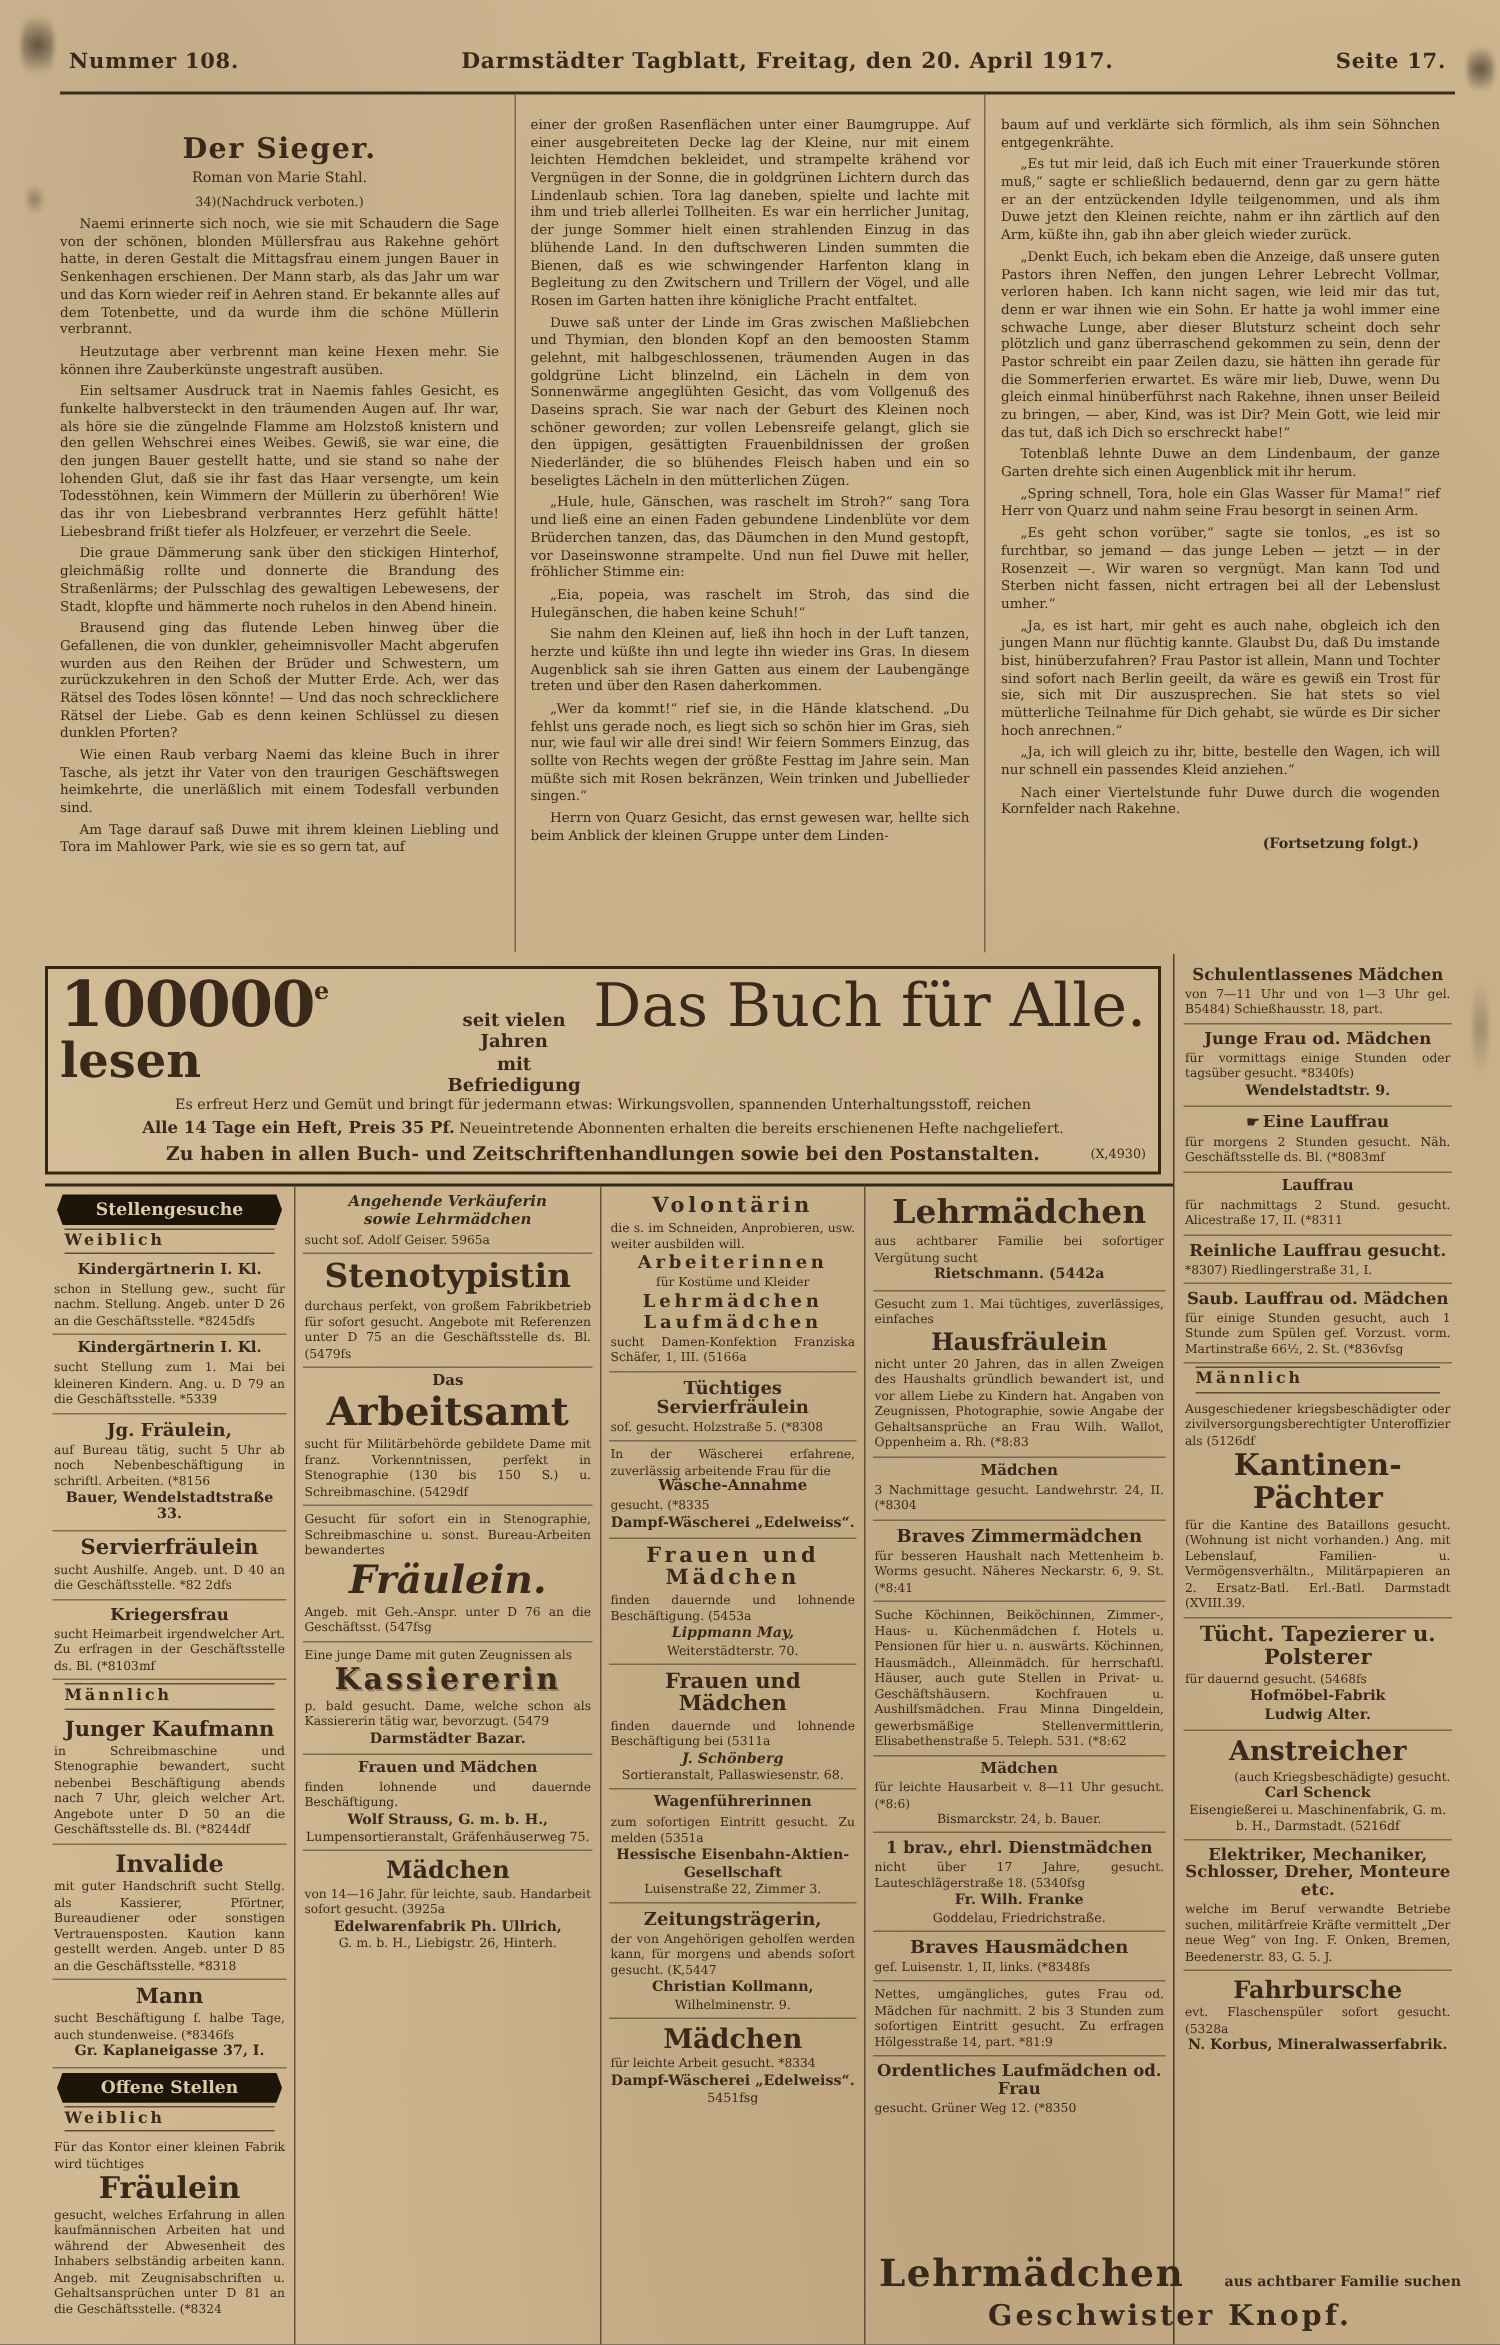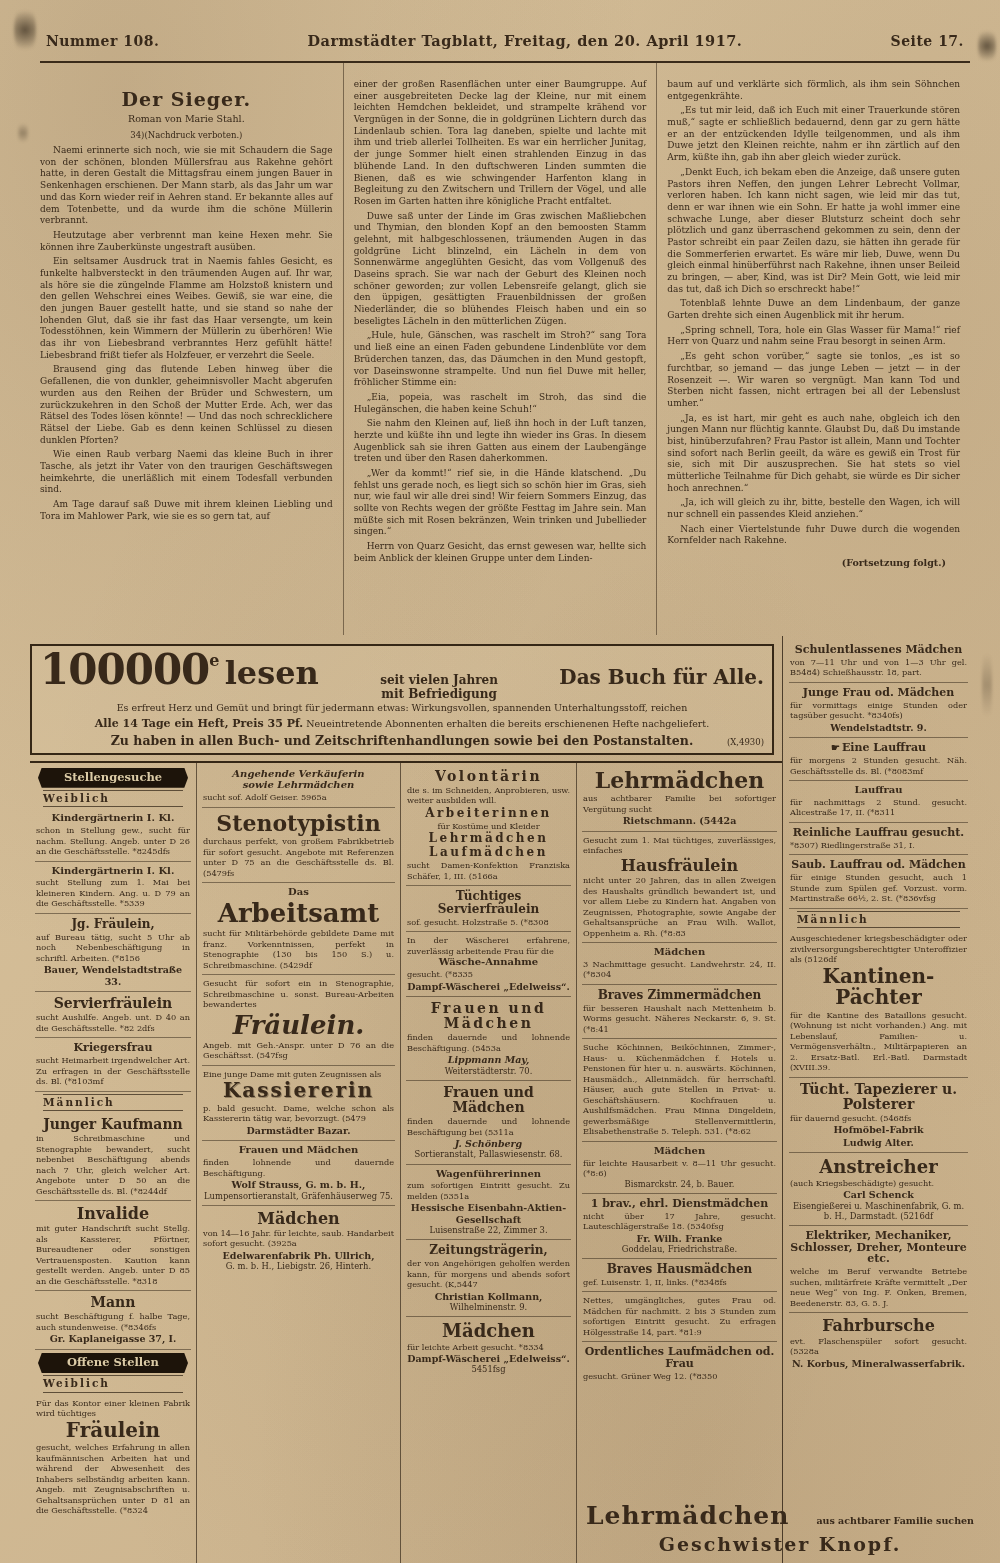--- a/index.html
+++ b/index.html
@@ -49,21 +49,21 @@
   .col5 { flex:1; border-left:1.5px solid rgba(45,33,19,.8); padding:4px 6px 0; overflow:hidden;
           font-size:8.2px; line-height:1.28; }
 
   
   .big-ad { border:2.5px solid #352716; margin:8px 8px 5px 0; padding:3px 8px 5px; background:rgba(222,203,168,.25); }
   .ba-head { display:flex; align-items:baseline; justify-content:space-between; }
   .ba-num { font-size:42px; font-weight:bold; letter-spacing:-1px; line-height:1; }
   .ba-sup { font-size:16px; font-weight:bold; vertical-align:18px; }
   .ba-word { font-size:32px; font-weight:bold; line-height:1; }
   .ba-mid { font-size:12px; font-weight:bold; line-height:1.2; text-align:center; }
-  .ba-title { font-size:20px; font-weight:bold; line-height:1; white-space:nowrap; }
+  .ba-title { font-size:40px; font-weight:normal; line-height:1; white-space:nowrap; }
   .ba-line { text-align:center; font-size:9.5px; line-height:1.35; }
   .ba-terms { text-align:center; font-size:9.5px; margin-top:2px; }
   .ba-terms .tb { font-weight:bold; font-size:11px; }
   .ba-foot { position:relative; text-align:center; font-size:12.5px; font-weight:bold; margin-top:3px; }
   .ba-ref { position:absolute; right:0; bottom:1px; font-size:8.5px; font-weight:normal; }
 
   
   .cols { display:flex; flex:1; border-top:2px solid #352716; margin-top:1px; overflow:hidden; }
   .ccol { padding:2px 5px 0; overflow:hidden; font-size:8.2px; line-height:1.28; }
   .c1 { width:166px; } .c2 { width:204px; } .c3 { width:176px; } .c4 { flex:1; }
@@ -117,20 +117,21 @@
     <div class="ncol">
       <h1 class="novel-title">Der Sieger.</h1>
       <div class="novel-sub">Roman von Marie Stahl.</div>
       <div class="novel-meta">
         <span>34)</span>
         <span>(Nachdruck verboten.)</span>
       </div>
       <p>Naemi erinnerte sich noch, wie sie mit Schaudern die Sage von der schönen, blonden Müllersfrau aus Rakehne gehört hatte, in deren Gestalt die Mittagsfrau einem jungen Bauer in Senkenhagen erschienen. Der Mann starb, als das Jahr um war und das Korn wieder reif in Aehren stand. Er bekannte alles auf dem Totenbette, und da wurde ihm die schöne Müllerin verbrannt.</p>
       <p>Heutzutage aber verbrennt man keine Hexen mehr. Sie können ihre Zauberkünste ungestraft ausüben.</p>
       <p>Ein seltsamer Ausdruck trat in Naemis fahles Gesicht, es funkelte halbversteckt in den träumenden Augen auf. Ihr war, als höre sie die züngelnde Flamme am Holzstoß knistern und den gellen Wehschrei eines Weibes. Gewiß, sie war eine, die den jungen Bauer gestellt hatte, und sie stand so nahe der lohenden Glut, daß sie ihr fast das Haar versengte, um kein Todesstöhnen, kein Wimmern der Müllerin zu überhören! Wie das ihr von Liebesbrand verbranntes Herz gefühlt hätte! Liebesbrand frißt tiefer als Holzfeuer, er verzehrt die Seele.</p>
+      <p>Die graue Dämmerung sank über den stickigen Hinterhof, gleichmäßig rollte und donnerte die Brandung des Straßenlärms; der Pulsschlag des gewaltigen Lebewesens, der Stadt, klopfte und hämmerte noch ruhelos in den Abend hinein.</p>
       <p>Brausend ging das flutende Leben hinweg über die Gefallenen, die von dunkler, geheimnisvoller Macht abgerufen wurden aus den Reihen der Brüder und Schwestern, um zurückzukehren in den Schoß der Mutter Erde. Ach, wer das Rätsel des Todes lösen könnte! — Und das noch schrecklichere Rätsel der Liebe. Gab es denn keinen Schlüssel zu diesen dunklen Pforten?</p>
       <p>Wie einen Raub verbarg Naemi das kleine Buch in ihrer Tasche, als jetzt ihr Vater von den traurigen Geschäftswegen heimkehrte, die unerläßlich mit einem Todesfall verbunden sind.</p>
       <p>Am Tage darauf saß Duwe mit ihrem kleinen Liebling und Tora im Mahlower Park, wie sie es so gern tat, auf</p>
     </div>
     <div class="ncol">
       <p class="cont">einer der großen Rasenflächen unter einer Baumgruppe. Auf einer ausgebreiteten Decke lag der Kleine, nur mit einem leichten Hemdchen bekleidet, und strampelte krähend vor Vergnügen in der Sonne, die in goldgrünen Lichtern durch das Lindenlaub schien. Tora lag daneben, spielte und lachte mit ihm und trieb allerlei Tollheiten. Es war ein herrlicher Junitag, der junge Sommer hielt einen strahlenden Einzug in das blühende Land. In den duftschweren Linden summten die Bienen, daß es wie schwingender Harfenton klang in Begleitung zu den Zwitschern und Trillern der Vögel, und alle Rosen im Garten hatten ihre königliche Pracht entfaltet.</p>
       <p>Duwe saß unter der Linde im Gras zwischen Maßliebchen und Thymian, den blonden Kopf an den bemoosten Stamm gelehnt, mit halbgeschlossenen, träumenden Augen in das goldgrüne Licht blinzelnd, ein Lächeln in dem von Sonnenwärme angeglühten Gesicht, das vom Vollgenuß des Daseins sprach. Sie war nach der Geburt des Kleinen noch schöner geworden; zur vollen Lebensreife gelangt, glich sie den üppigen, gesättigten Frauenbildnissen der großen Niederländer, die so blühendes Fleisch haben und ein so beseligtes Lächeln in den mütterlichen Zügen.</p>
       <p>„Hule, hule, Gänschen, was raschelt im Stroh?“ sang Tora und ließ eine an einen Faden gebundene Lindenblüte vor dem Brüderchen tanzen, das, das Däumchen in den Mund gestopft, vor Daseinswonne strampelte. Und nun fiel Duwe mit heller, fröhlicher Stimme ein:</p>
       <p>„Eia, popeia, was raschelt im Stroh, das sind die Hulegänschen, die haben keine Schuh!“</p>
       <p>Sie nahm den Kleinen auf, ließ ihn hoch in der Luft tanzen, herzte und küßte ihn und legte ihn wieder ins Gras. In diesem Augenblick sah sie ihren Gatten aus einem der Laubengänge treten und über den Rasen daherkommen.</p>
@@ -400,21 +401,21 @@
         <div class="ad-body">für die Kantine des Bataillons gesucht. (Wohnung ist nicht vorhanden.) Ang. mit Lebenslauf, Familien- u. Vermögensverhältn., Militärpapieren an 2. Ersatz-Batl. Erl.-Batl. Darmstadt (XVIII.39.</div>
       </div>
       <div class="ad">
         <div class="ad-title t14">Tücht. Tapezierer u. Polsterer</div>
         <div class="ad-body">für dauernd gesucht. (5468fs</div>
         <div class="ad-sig">Hofmöbel-Fabrik</div>
         <div class="ad-sig">Ludwig Alter.</div>
       </div>
       <div class="ad">
         <div class="ad-title t18">Anstreicher</div>
-        <div class="ad-body" style="text-align:left">(auch Kriegsbeschädigte) gesucht.</div>
+        <div class="ad-body" style="text-align:right">(auch Kriegsbeschädigte) gesucht.</div>
         <div class="ad-sig t13">Carl Schenck</div>
         <div class="ad-sig2">Eisengießerei u. Maschinenfabrik, G. m. b. H., Darmstadt. (5216df</div>
       </div>
       <div class="ad">
         <div class="ad-title t11">Elektriker, Mechaniker, Schlosser, Dreher, Monteure etc.</div>
         <div class="ad-body">welche im Beruf verwandte Betriebe suchen, militärfreie Kräfte vermittelt „Der neue Weg“ von Ing. F. Onken, Bremen, Beedenerstr. 83, G. 5. J.</div>
       </div>
       <div class="ad">
         <div class="ad-title t16">Fahrbursche</div>
         <div class="ad-body">evt. Flaschenspüler sofort gesucht. (5328a</div>

